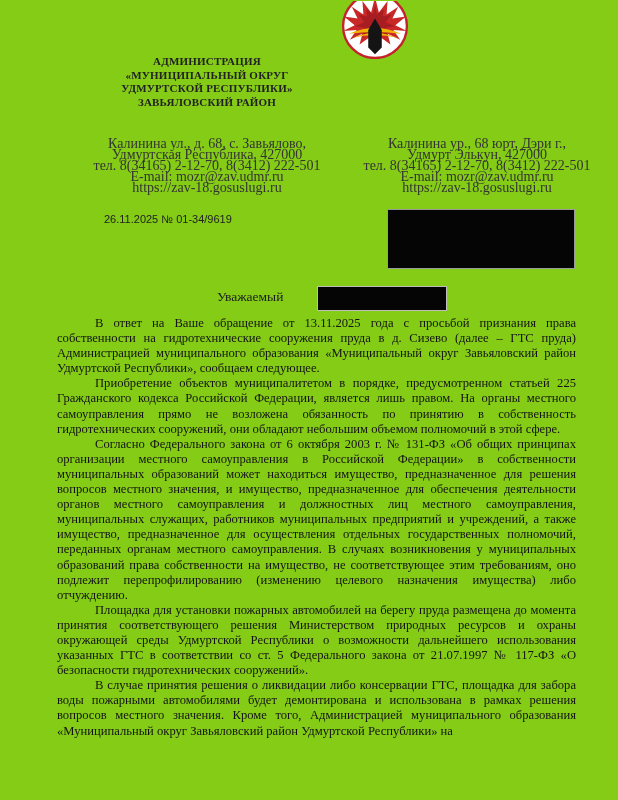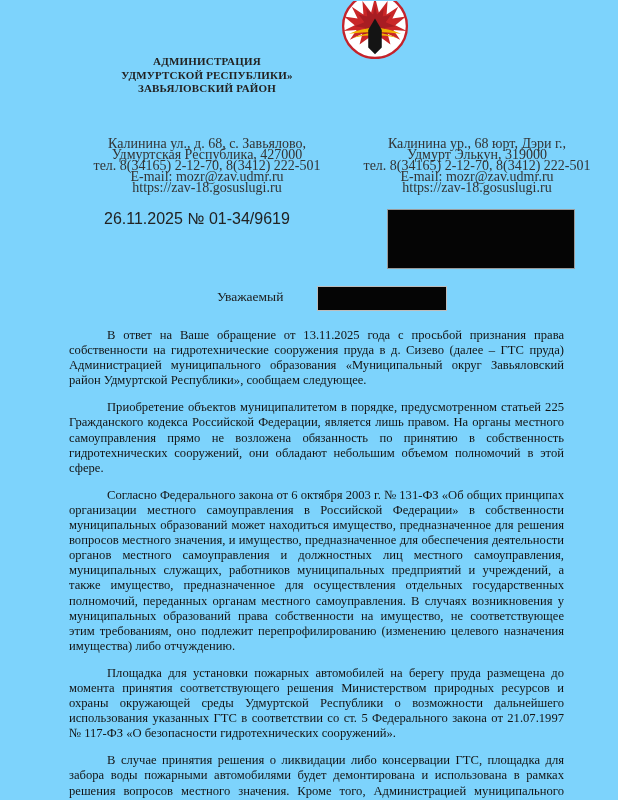--- a/index.html
+++ b/index.html
@@ -1,18 +1,18 @@
 <!DOCTYPE html>
 <html lang="ru"><head>
 <meta charset="utf-8">
 <style>
   html,body{margin:0;padding:0;background:#e8e8e8;}
   .page{
     position:relative;width:618px;height:800px;margin:0 auto;
-    background:#7dd3fc;overflow:hidden;color:#1c1c1c;
+    background:#84cc16;overflow:hidden;color:#1c1c1c;
     font-family:"Liberation Serif","DejaVu Serif",serif;
   }
   
   .emblem{position:absolute;left:336px;top:1px;width:78px;height:58px;}
   
   .org{
     position:absolute;top:55px;text-align:center;font-weight:bold;
     font-size:11px;line-height:13.5px;letter-spacing:.2px;color:#222;
   }
   .org-left{left:78px;width:258px;}
@@ -21,40 +21,40 @@
   .contacts{
     position:absolute;top:138px;text-align:center;
     font-size:14px;line-height:11px;color:#333;
   }
   .contacts-left{left:78px;width:258px;}
   .contacts-right{left:359px;width:236px;}
   
   .refblock{
     position:absolute;left:104px;top:211px;
     font-family:"Liberation Sans","DejaVu Sans",sans-serif;
-    font-size:16px;line-height:16px;color:#222;
+    font-size:11px;line-height:16px;color:#222;
   }
   .blank{display:inline-block;border-bottom:1px solid #333;height:11px;vertical-align:baseline;}
   .blank-1{width:52px;margin:0 6px 0 6px;}
   .blank-2{width:56px;margin-left:6px;}
   
   .redact{position:absolute;background:#050505;}
   .redact-addressee{left:388px;top:210px;width:186px;height:58px;box-shadow:0 0 0 1px #9a9a9a;}
   .redact-name{left:318px;top:287px;width:128px;height:23px;box-shadow:0 0 0 1px #bdbdbd;}
   
   .salutation{
     position:absolute;left:217px;top:289px;
     font-size:13.5px;color:#1c1c1c;
   }
   
   .body-text{
     position:absolute;left:57px;top:316px;width:519px;
     font-size:12.6px;line-height:15.1px;text-align:justify;color:#141414;
   }
-  .body-text p{margin:12px;text-indent:38px;}
+  .body-text p{margin:0;text-indent:38px;}
 </style>
 </head>
 <body>
 
 <div class="page">
 
   <div class="emblem">
     <svg viewBox="0 0 78 60" width="78" height="58">
       <circle cx="39" cy="26" r="33" fill="#ffffff" stroke="#c4232b" stroke-width="2.4"></circle>
 
@@ -63,36 +63,37 @@
 
       <path fill="#f0b400" d="M12 34 Q39 22 66 34 Q39 30 12 34 Z"></path>
       <path fill="#f0b400" d="M16 38 Q39 28 62 38 Q39 33 16 38 Z"></path>
 
       <path fill="#141414" d="M39 18 L46 30 L46 48 L39 55 L32 48 L32 30 Z"></path>
     </svg>
   </div>
 
   <div class="org org-left">
     <div>АДМИНИСТРАЦИЯ</div>
+    <div>«МУНИЦИПАЛЬНЫЙ ОКРУГ</div>
     <div>УДМУРТСКОЙ РЕСПУБЛИКИ»</div>
     <div>ЗАВЬЯЛОВСКИЙ РАЙОН</div>
   </div>
 
 
   <div class="contacts contacts-left">
     <div>Калинина ул., д. 68,  с. Завьялово,</div>
     <div>Удмуртская Республика, 427000</div>
     <div>тел. 8(34165) 2-12-70, 8(3412) 222-501</div>
     <div>E-mail: mozr@zav.udmr.ru</div>
     <div>https://zav-18.gosuslugi.ru</div>
   </div>
 
   <div class="contacts contacts-right">
     <div>Калинина ур.,  68 юрт, Дэри г.,</div>
-    <div>Удмурт Элькун, 319000</div>
+    <div>Удмурт Элькун, 427000</div>
     <div>тел. 8(34165) 2-12-70, 8(3412) 222-501</div>
     <div>E-mail: mozr@zav.udmr.ru</div>
     <div>https://zav-18.gosuslugi.ru</div>
   </div>
 
   <div class="refblock">
     <div>26.11.2025 № 01-34/9619</div>
   </div>
 
   <div class="redact redact-addressee"></div>

